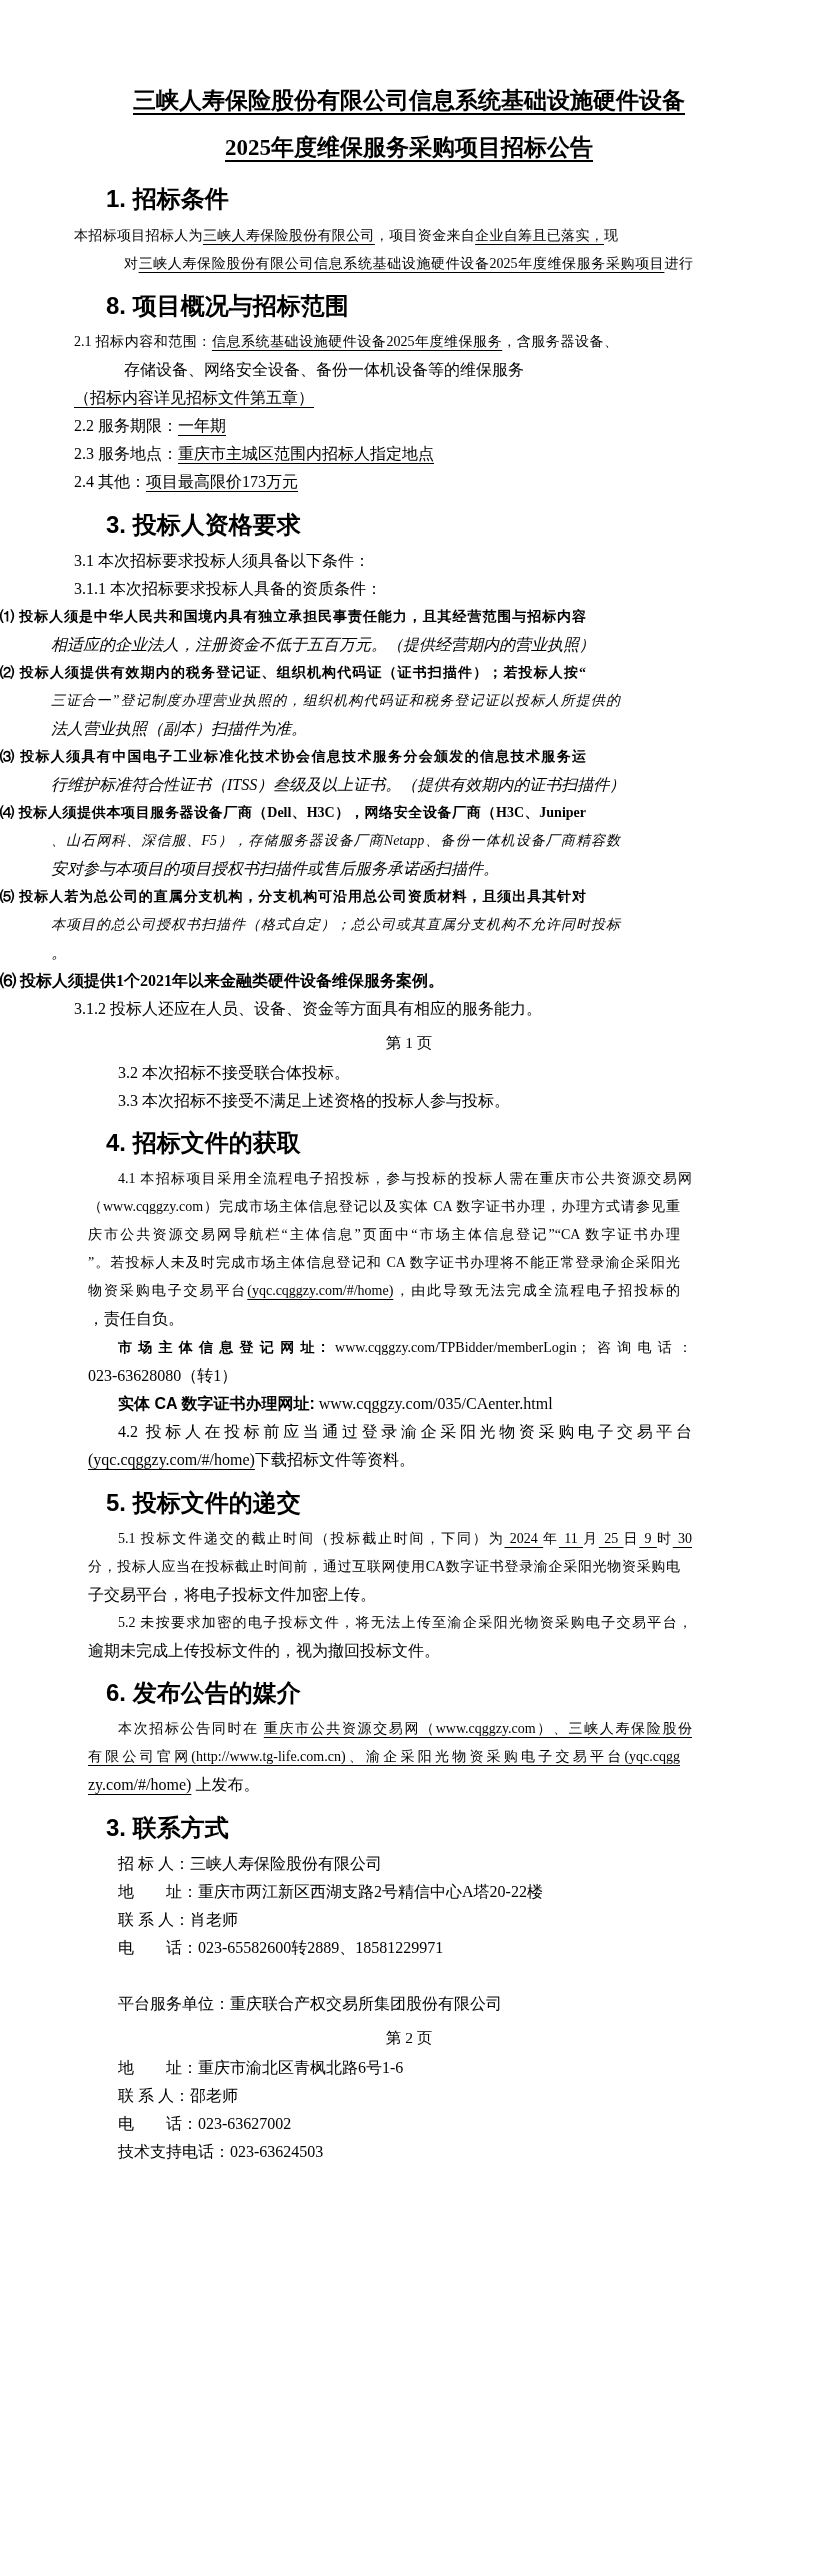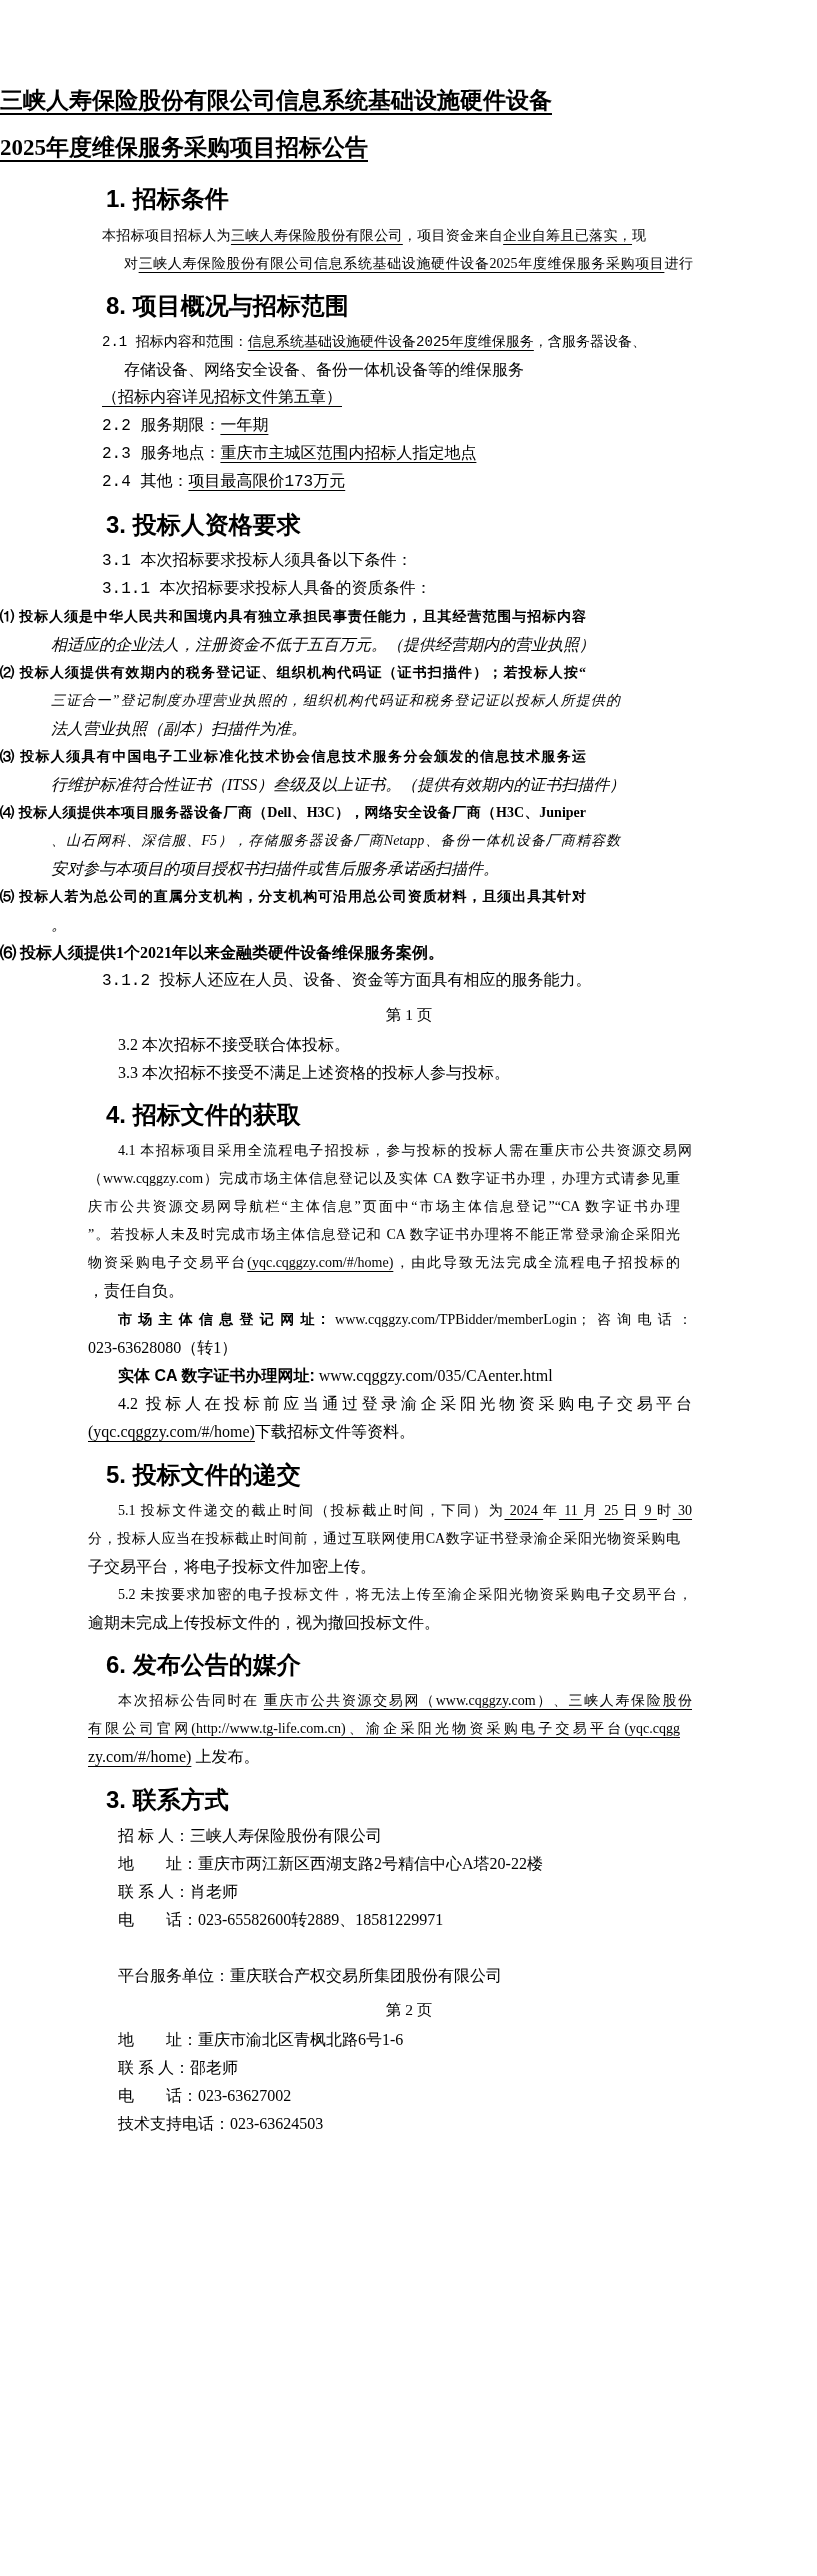--- a/index.html
+++ b/index.html
@@ -15,30 +15,30 @@
   .inner{padding-top:77px;}
   .blk{line-height:28px;font-size:16px;white-space:nowrap;}
   .sm{font-size:14px;}
   .fill{
     white-space:normal;
     text-align:justify;
     text-align-last:justify;
     text-justify:inter-character;
   }
   .t1,.t2{
-    font-weight:bold;font-size:23px;line-height:47px;
+    text-align:center;font-weight:bold;font-size:23px;line-height:47px;
     white-space:nowrap;width:auto;margin:0;
   }
   .t1 span,.t2 span{text-decoration:underline;text-underline-offset:4.6px;text-decoration-thickness:1.5px;}
   .h{
     font-family:"Liberation Sans","DejaVu Sans",sans-serif;
     font-weight:bold;font-size:24px;line-height:31px;
     margin:12.4px 0 7.2px 106px;white-space:nowrap;
   }
-  .ind {margin-left:102px;width:544px;font-family:Liberation Mono, monospace;}
+  .ind {margin-left:74px;width:544px;}
   .fl1 {margin-left:124px;width:569px;}
   .ind2{margin-left:118px;width:574px;}
   .fl2 {margin-left:88px;width:592px;}
   .lst {width:586px;font-weight:bold;}
   .hang{margin-left:51px;width:569px;font-style:italic;}
   .pg{text-align:center;font-size:15.5px;line-height:18.5px;margin:11.3px 0 6.2px 0;width:auto;}
   .blank{height:28px;}
   .u{text-decoration:underline;text-underline-offset:3.6px;text-decoration-thickness:1.3px;}
   .b{font-weight:bold;font-family:"Liberation Sans","DejaVu Sans",sans-serif;}
 </style>
@@ -66,20 +66,21 @@
       <div class="blk hang"><span>相适应的企业法人，注册资金不低于五百万元。（提供经营期内的营业执照）</span></div>
       <div class="blk lst sm fill"><span>⑵ 投标人须提供有效期内的税务登记证、组织机构代码证（证书扫描件）；若投标人按“</span></div>
       <div class="blk hang sm fill"><span>三证合一”登记制度办理营业执照的，组织机构代码证和税务登记证以投标人所提供的</span></div>
       <div class="blk hang"><span>法人营业执照（副本）扫描件为准。</span></div>
       <div class="blk lst sm fill"><span>⑶ 投标人须具有中国电子工业标准化技术协会信息技术服务分会颁发的信息技术服务运</span></div>
       <div class="blk hang"><span>行维护标准符合性证书（ITSS）叁级及以上证书。（提供有效期内的证书扫描件）</span></div>
       <div class="blk lst sm fill"><span>⑷ 投标人须提供本项目服务器设备厂商（Dell、H3C），网络安全设备厂商（H3C、Juniper</span></div>
       <div class="blk hang sm fill"><span>、山石网科、深信服、F5），存储服务器设备厂商Netapp、备份一体机设备厂商精容数</span></div>
       <div class="blk hang"><span>安对参与本项目的项目授权书扫描件或售后服务承诺函扫描件。</span></div>
       <div class="blk lst sm fill"><span>⑸ 投标人若为总公司的直属分支机构，分支机构可沿用总公司资质材料，且须出具其针对</span></div>
+      <div class="blk hang sm fill"><span>本项目的总公司授权书扫描件（格式自定）；总公司或其直属分支机构不允许同时投标</span></div>
       <div class="blk hang"><span>。</span></div>
       <div class="blk lst"><span>⑹ 投标人须提供1个2021年以来金融类硬件设备维保服务案例。</span></div>
       <div class="blk ind"><span>3.1.2 投标人还应在人员、设备、资金等方面具有相应的服务能力。</span></div>
       <div class="blk pg"><span>第 1 页</span></div>
       <div class="blk ind2"><span>3.2 本次招标不接受联合体投标。</span></div>
       <div class="blk ind2"><span>3.3 本次招标不接受不满足上述资格的投标人参与投标。</span></div>
       <div class="blk h"><span>4. 招标文件的获取</span></div>
       <div class="blk ind2 sm fill"><span>4.1 本招标项目采用全流程电子招投标，参与投标的投标人需在重庆市公共资源交易网</span></div>
       <div class="blk fl2 sm fill"><span>（www.cqggzy.com）完成市场主体信息登记以及实体 CA 数字证书办理，办理方式请参见重</span></div>
       <div class="blk fl2 sm fill"><span>庆市公共资源交易网导航栏“主体信息”页面中“市场主体信息登记”“CA 数字证书办理</span></div>

